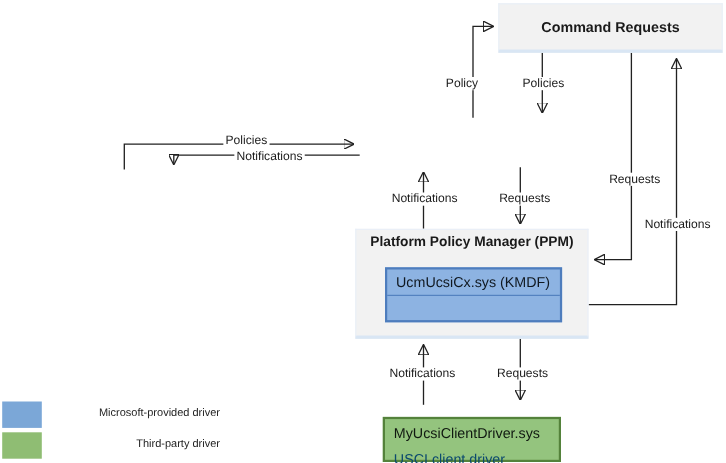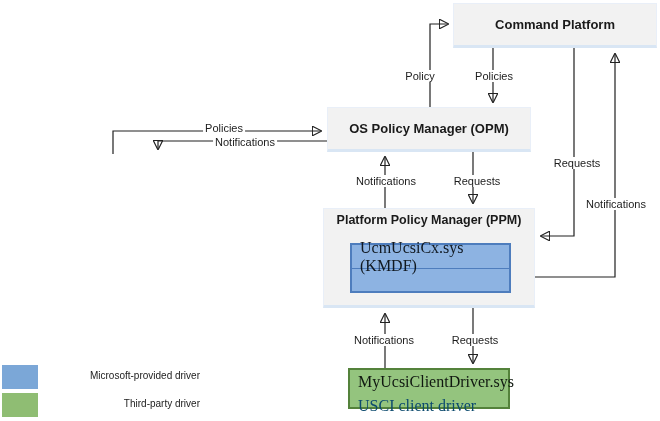--- a/index.html
+++ b/index.html
@@ -19,21 +19,21 @@
   .center-title{display:flex;align-items:center;justify-content:center;height:100%;}
   
   #wires{position:absolute;left:0;top:0;width:660px;height:421px;}
   #wires path{fill:none;stroke:#212121;stroke-width:1.2;}
   
   .elabel{
     position:absolute;transform:translate(-50%,-50%);
     background:#ffffff;padding:0 2px;font-size:11px;color:#1c1c1c;white-space:nowrap;
   }
   
-  .inner{position:absolute;box-sizing:border-box;font-size:16px;font-family:Liberation Serif, serif;}
+  .inner{position:absolute;box-sizing:border-box;font-size:13px;}
   .inner .row{height:24px;display:flex;align-items:center;padding-left:8px;box-sizing:border-box;}
   #ucsi-ext{background:#8db3e2;border:2px solid #4e7dbd;}
   #ucsi-ext .row1{color:#101820;border-bottom:1px solid #4e7dbd;}
   #ucsi-ext .row2{color:#ffffff;}
   #client-drv{background:#94c47e;border:2px solid #54823b;}
   #client-drv .row1{color:#101810;}
   #client-drv .row2{color:#0c4a6e;text-align:center;}
   
   .swatch{position:absolute;width:36px;height:24px;}
   #legend-blue{background:#7ba7d7;}
@@ -61,40 +61,35 @@
     <path d="M385,208 L385,157" marker-end="url(#arr)"></path>
     <path d="M473,152 L473,203" marker-end="url(#arr)"></path>
     <path d="M574,48 L574,236 L541,236" marker-end="url(#arr)"></path>
     <path d="M535,277 L615,277 L615,54" marker-end="url(#arr)"></path>
     <path d="M385,368 L385,314" marker-end="url(#arr)"></path>
     <path d="M473,308 L473,363" marker-end="url(#arr)"></path>
   </svg>
 
   <div class="gbox" style="left:453px;top:3px;width:204px;height:45px;">
     <div class="center-title">
-        <span class="title">Command Platform</span>
+        <span class="title">Command Requests</span>
       </div>
   </div>
 
-  <div class="gbox" style="left:327px;top:107px;width:204px;height:45px;">
-    <div class="center-title">
-        <span class="title">OS Policy Manager (OPM)</span>
-      </div>
-  </div>
 
 
   <div class="gbox" style="left:323px;top:208px;width:212px;height:100px;">
     <div class="title" style="font-size:12.5px;padding-top:4px;">Platform Policy Manager (PPM)</div>
   </div>
 
   <div id="ucsi-ext" class="inner" style="left:350px;top:243px;width:161px;height:50px;">
     <div class="row row1">UcmUcsiCx.sys (KMDF)</div>
   </div>
 
-  <div id="client-drv" class="inner" style="left:348px;top:368px;width:162px;height:41px;">
+  <div id="client-drv" class="inner" style="left:348px;top:379px;width:162px;height:41px;">
     <div class="row row1">MyUcsiClientDriver.sys</div>
     <div class="row row2">USCI client driver</div>
   </div>
 
   <div class="elabel" style="left:420px;top:76px;">Policy</div>
   <div class="elabel" style="left:494px;top:76px;">Policies</div>
   <div class="elabel" style="left:224px;top:128px;">Policies</div>
   <div class="elabel" style="left:245px;top:142px;">Notifications</div>
   <div class="elabel" style="left:386px;top:181px;">Notifications</div>
   <div class="elabel" style="left:477px;top:181px;">Requests</div>

